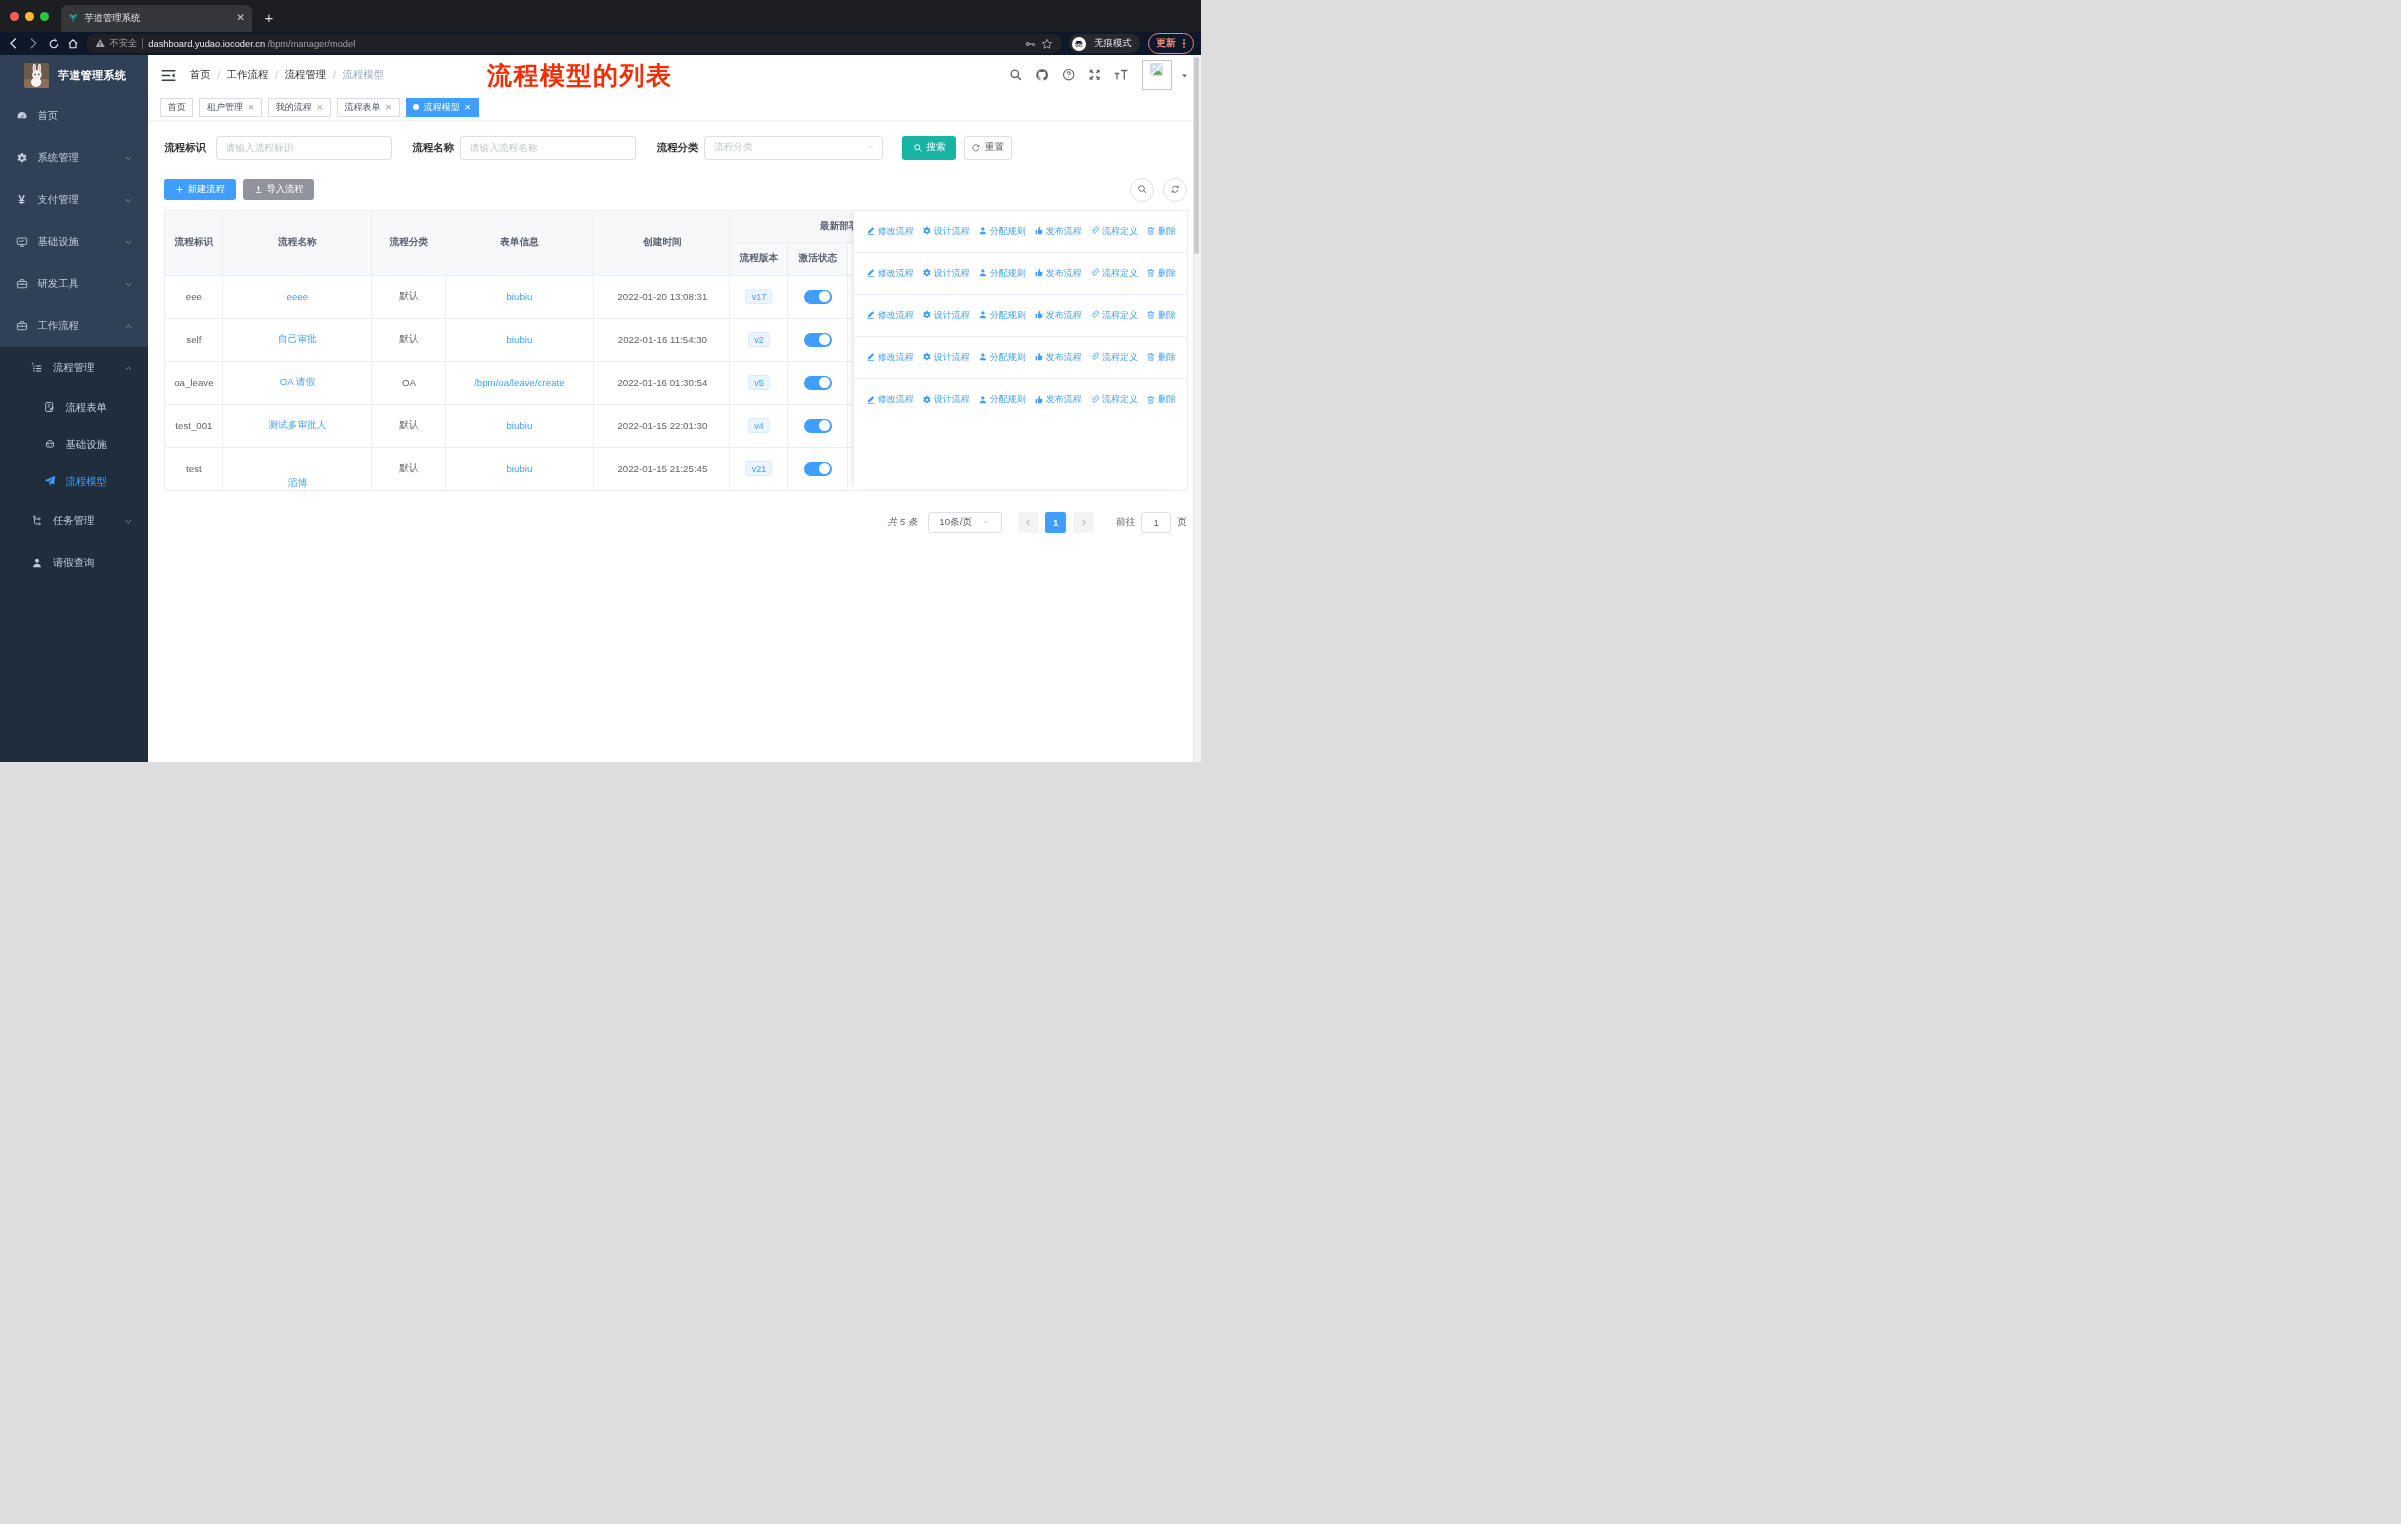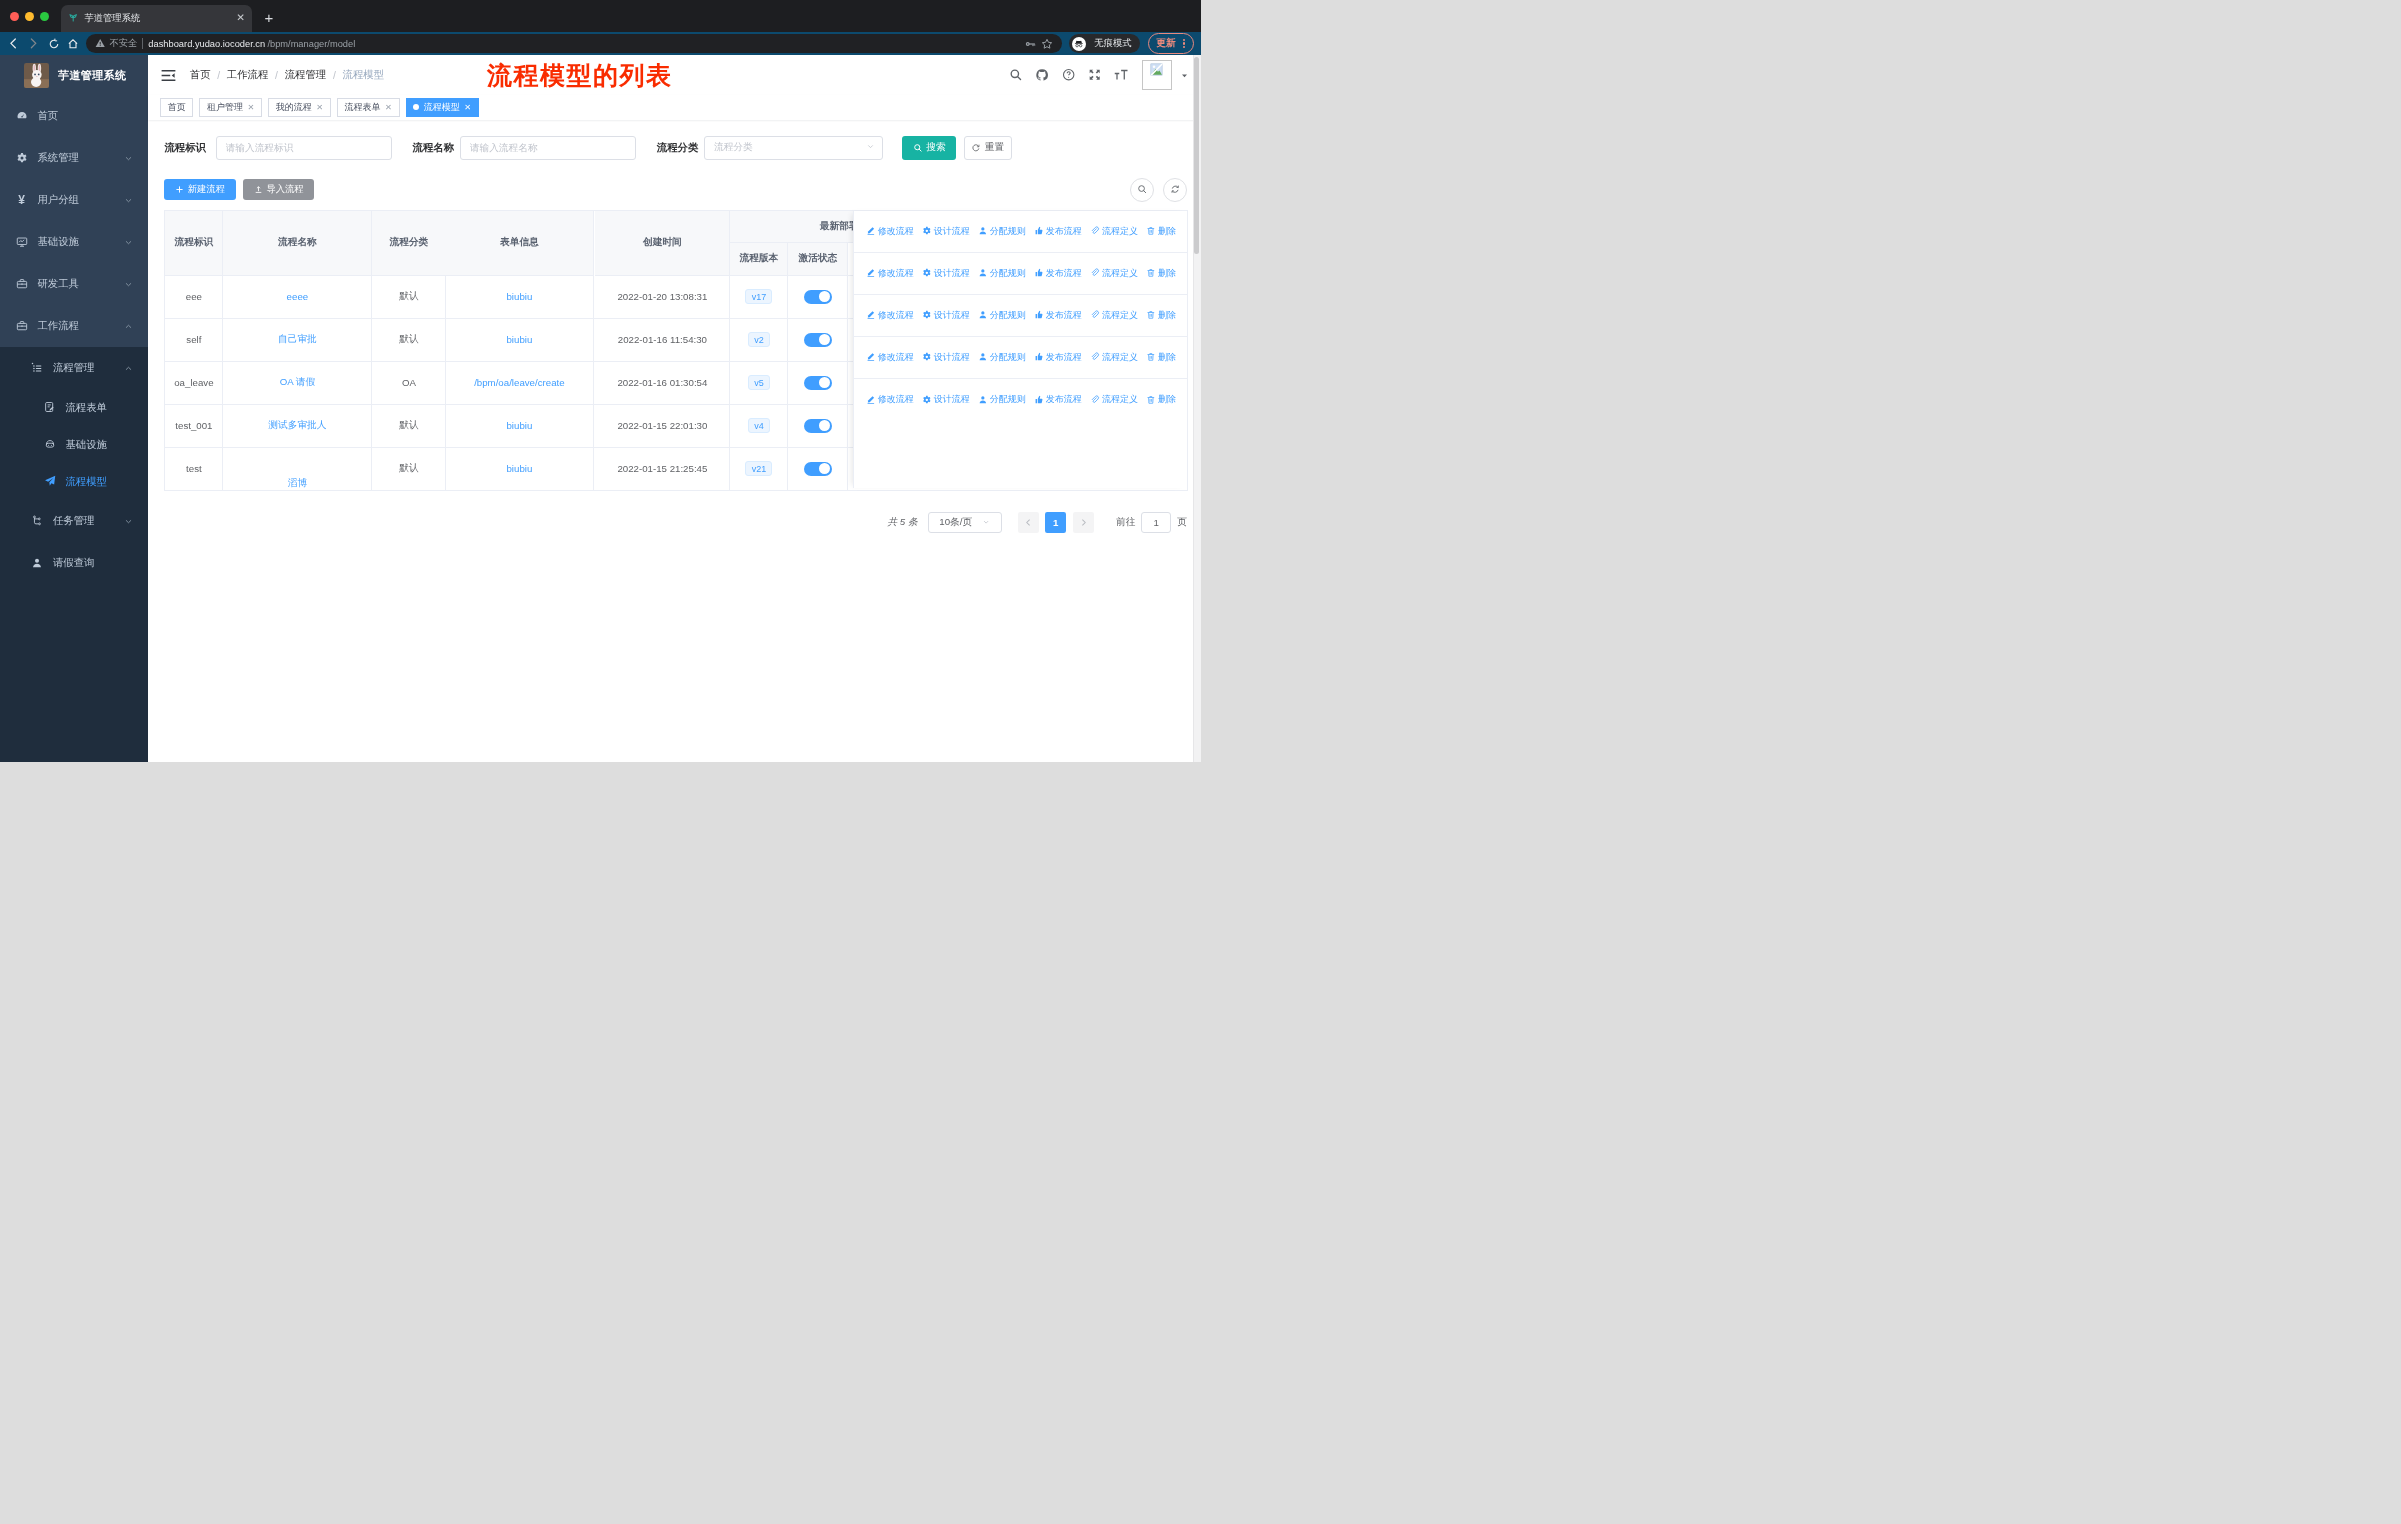--- a/index.html
+++ b/index.html
@@ -9,21 +9,21 @@
   .chrome{position:relative;height:55px;}
   .tabstrip{height:32px;background:#1d1e21;display:flex;align-items:flex-end;}
   .traffic{display:flex;gap:6px;padding:0 12px 11px 9.7px;}
   .traffic i{width:9px;height:9px;border-radius:50%;display:block;}
   .t-red{background:#ff5e57}.t-yellow{background:#febb2e}.t-green{background:#2ac840}
   .tab{width:177px;height:27px;background:#35363a;border-radius:6.7px 6.7px 0 0;display:flex;align-items:center;
        gap:6px;padding:0 7.4px;color:#e8eaed;font-size:9.3px;}
   .tab .title{flex:1;white-space:nowrap;overflow:hidden;}
   .tab .close{color:#c7cacd;font-size:10.4px;line-height:1;}
   .newtab{color:#dadce0;font-size:15px;font-weight:300;margin:0 0 6px 12px;}
-  .urlrow{height:23px;background:#0c4a6e;display:flex;align-items:center;padding:0 7.4px;gap:7.4px;color:#c8cacd;}
+  .urlrow{height:23px;background:#0f172a;display:flex;align-items:center;padding:0 7.4px;gap:7.4px;color:#c8cacd;}
   .urlrow svg{display:block}
   .urlbox{flex:1;height:18.6px;background:#202124;border-radius:9.7px;display:flex;align-items:center;
           gap:5.2px;padding:0 9px;font-size:9.3px;color:#e8eaed;}
   .urlbox .warn{display:flex;align-items:center;gap:3.7px;color:#9aa0a6;}
   .urlbox .divider{width:0.7px;height:10.4px;background:#5f6368;}
   .urlbox .path{color:#9aa0a6}
   .urlbox .spacer{flex:1}
   .incog{height:18.6px;background:#28292c;border-radius:9.7px;display:flex;align-items:center;gap:8px;
          padding:0 9px 0 3px;color:#e8eaed;font-size:9.3px;}
   .incog .face{width:14px;height:14px;border-radius:50%;background:#fff;display:flex;align-items:center;justify-content:center;}
@@ -268,21 +268,21 @@
             </span>
             <span>系统管理</span>
             <span class="arrow"><svg viewBox="0 0 16 16" fill="none" stroke="currentColor" stroke-width="1.5">
                 <path d="m3.5 5.8 4.5 4.4 4.5-4.4"></path>
               </svg></span>
           </div>
           <div class="menu-item lvl1">
             <span class="mi">
               <span class="ticon">¥</span>
             </span>
-            <span>用户分组</span>
+            <span>支付管理</span>
             <span class="arrow"><svg viewBox="0 0 16 16" fill="none" stroke="currentColor" stroke-width="1.5">
                 <path d="m3.5 5.8 4.5 4.4 4.5-4.4"></path>
               </svg></span>
           </div>
           <div class="menu-item lvl1">
             <span class="mi">
               <svg viewBox="0 0 16 16" fill="none" stroke="currentColor" stroke-width="1.2">
                 <rect x="1.7" y="2.7" width="12.6" height="8.6" rx="1"></rect>
                 <path d="m4.3 8.2 2-2.1 1.9 1.6 2.6-2.6"></path>
                 <path d="M8 11.5v2M5.3 13.7h5.4"></path>

